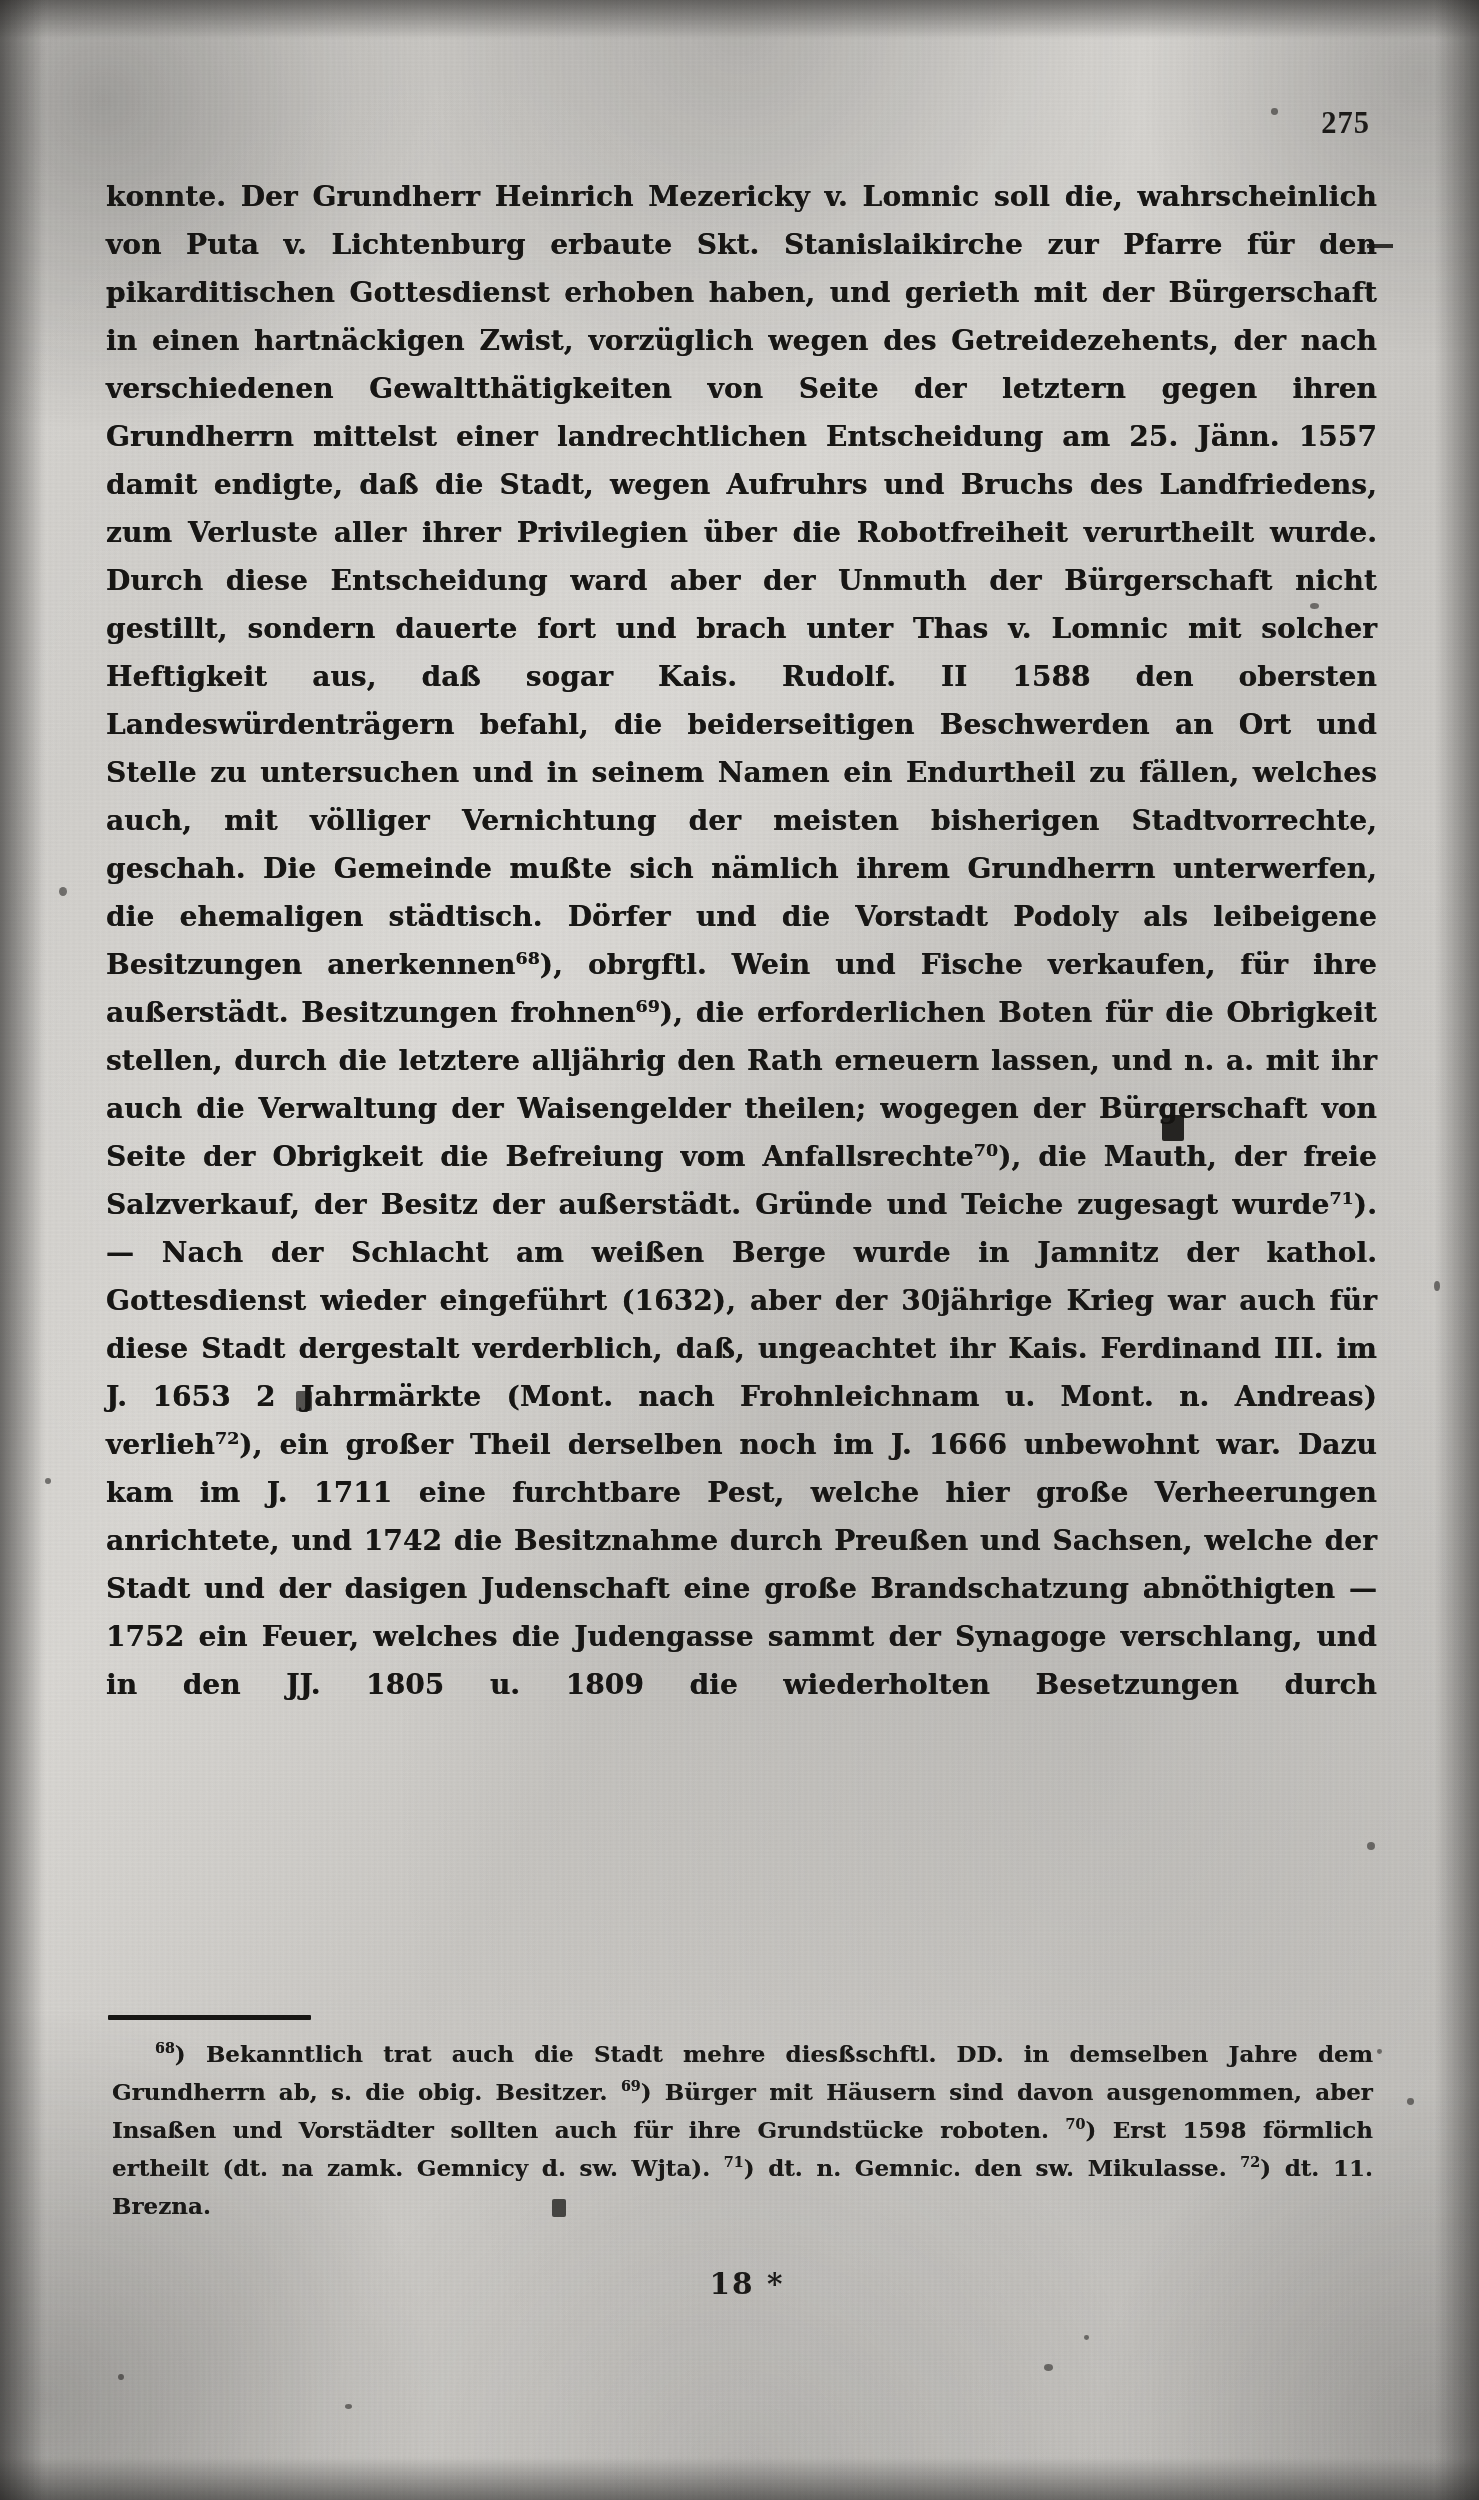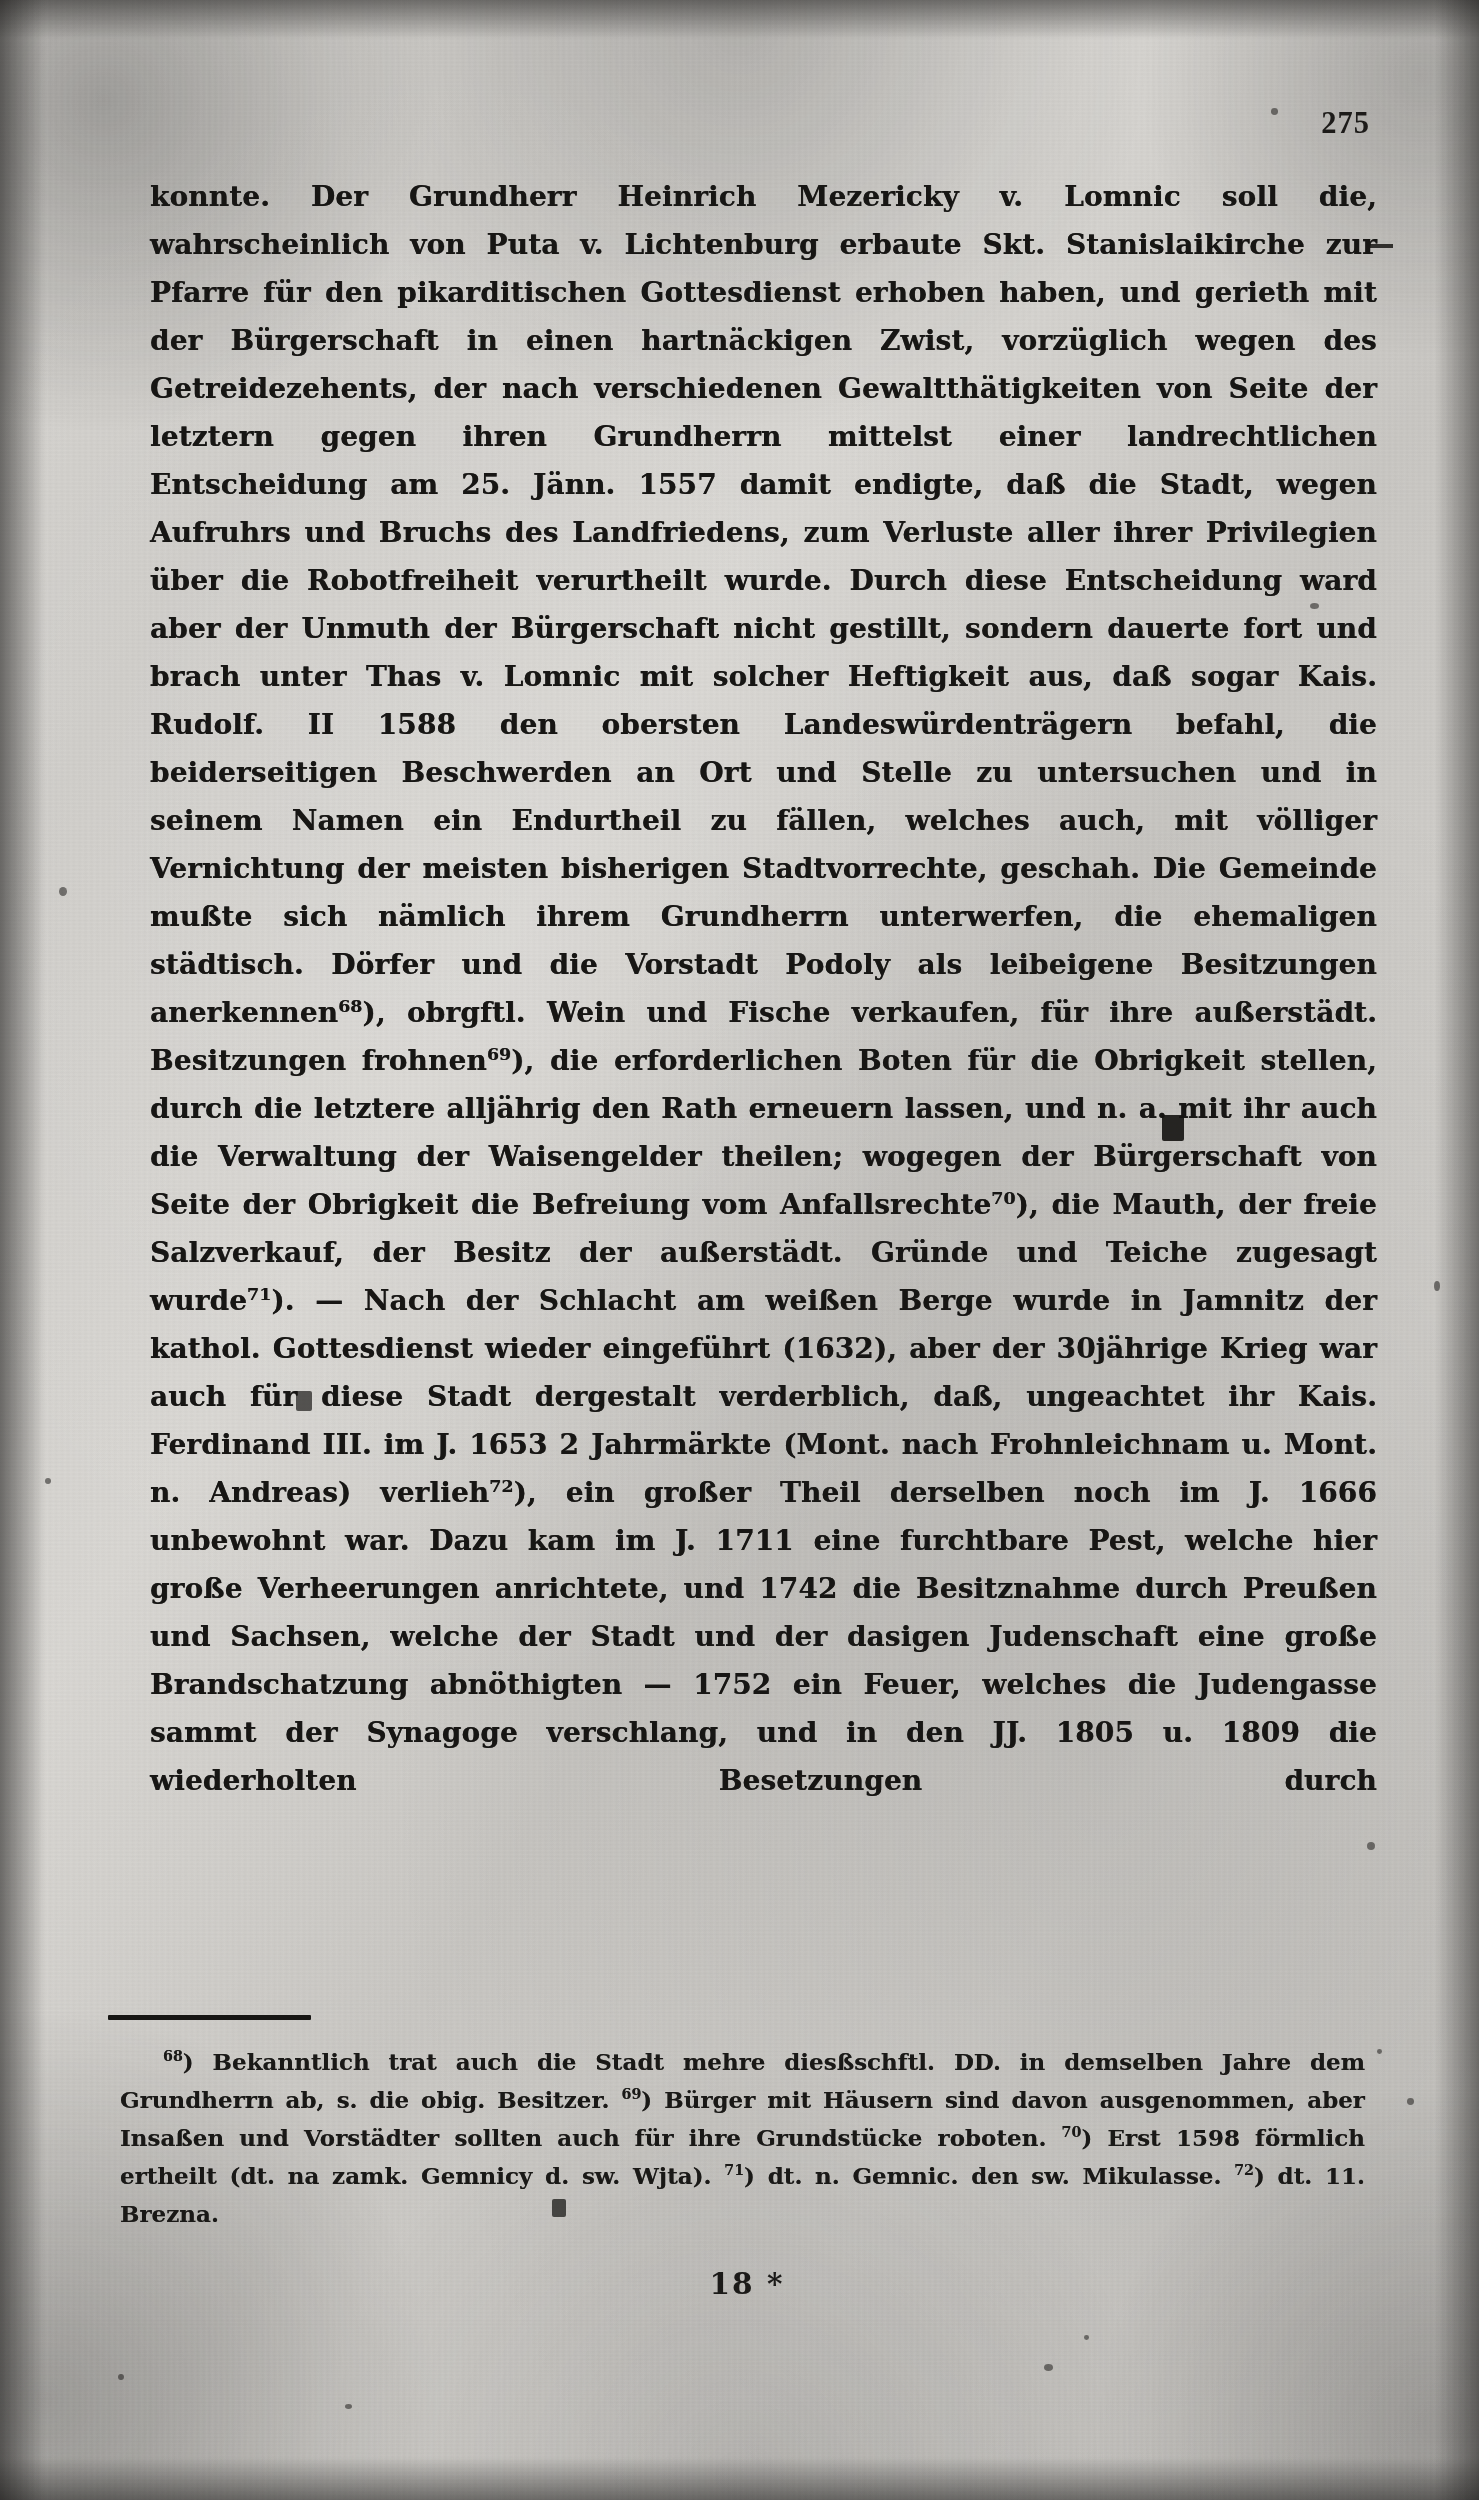--- a/index.html
+++ b/index.html
@@ -82,21 +82,20 @@
     letter-spacing: 0.1px;
     -webkit-font-smoothing: none;
     text-shadow: 0 0 0.6px rgba(0,0,0,0.55), 0.4px 0.2px 0.4px rgba(0,0,0,0.25);
   }
   .body-text p {
     margin: 0;
     text-align: justify;
   }
   .body-text p:last-child {
     text-align-last: justify;
-    margin-left: 44px;
   }
   sup {
     font-size: 0.62em;
     vertical-align: super;
     line-height: 0;
     font-weight: bold;
   }
   .rule {
     position: absolute;
     left: 108px;
@@ -113,21 +112,21 @@
     width: 1269px;
     font-family: "DejaVu Serif", serif;
     font-weight: bold;
     font-size: 23px;
     line-height: 38px;
     color: #1a1917;
     text-align: justify;
     text-shadow: 0 0 0.5px rgba(0,0,0,0.5);
   }
   .footnotes p {
-    margin: 12px;
+    margin: 4px;
     text-indent: 43px;
     text-align: justify;
   }
   .signature {
     position: absolute;
     left: 0;
     top: 2266px;
     width: 1480px;
     text-align: center;
     font-family: "DejaVu Serif", serif;

